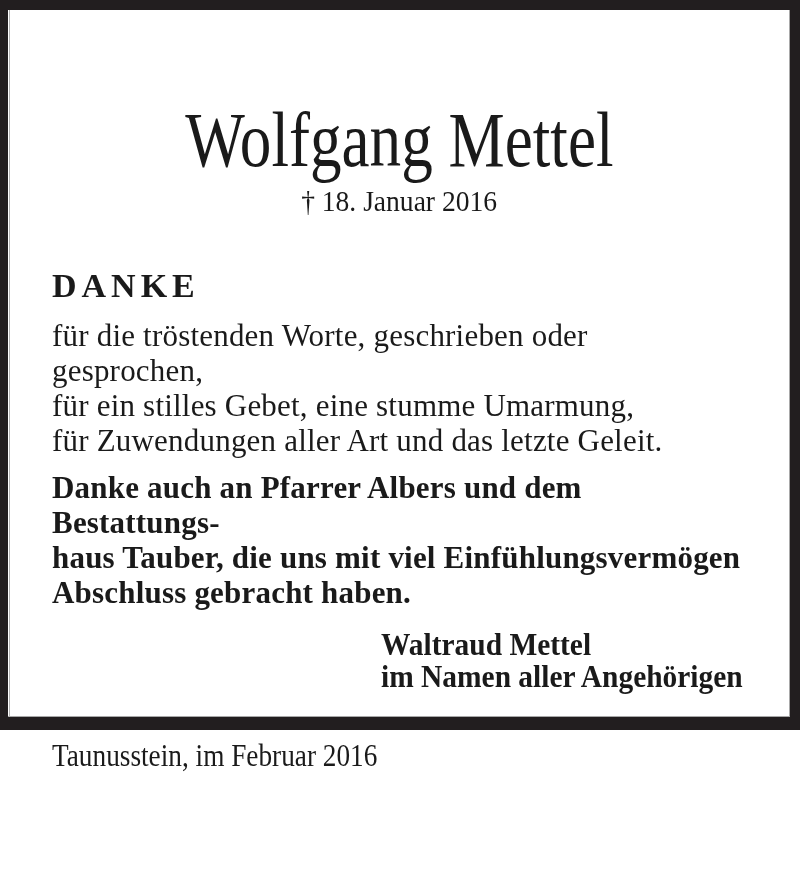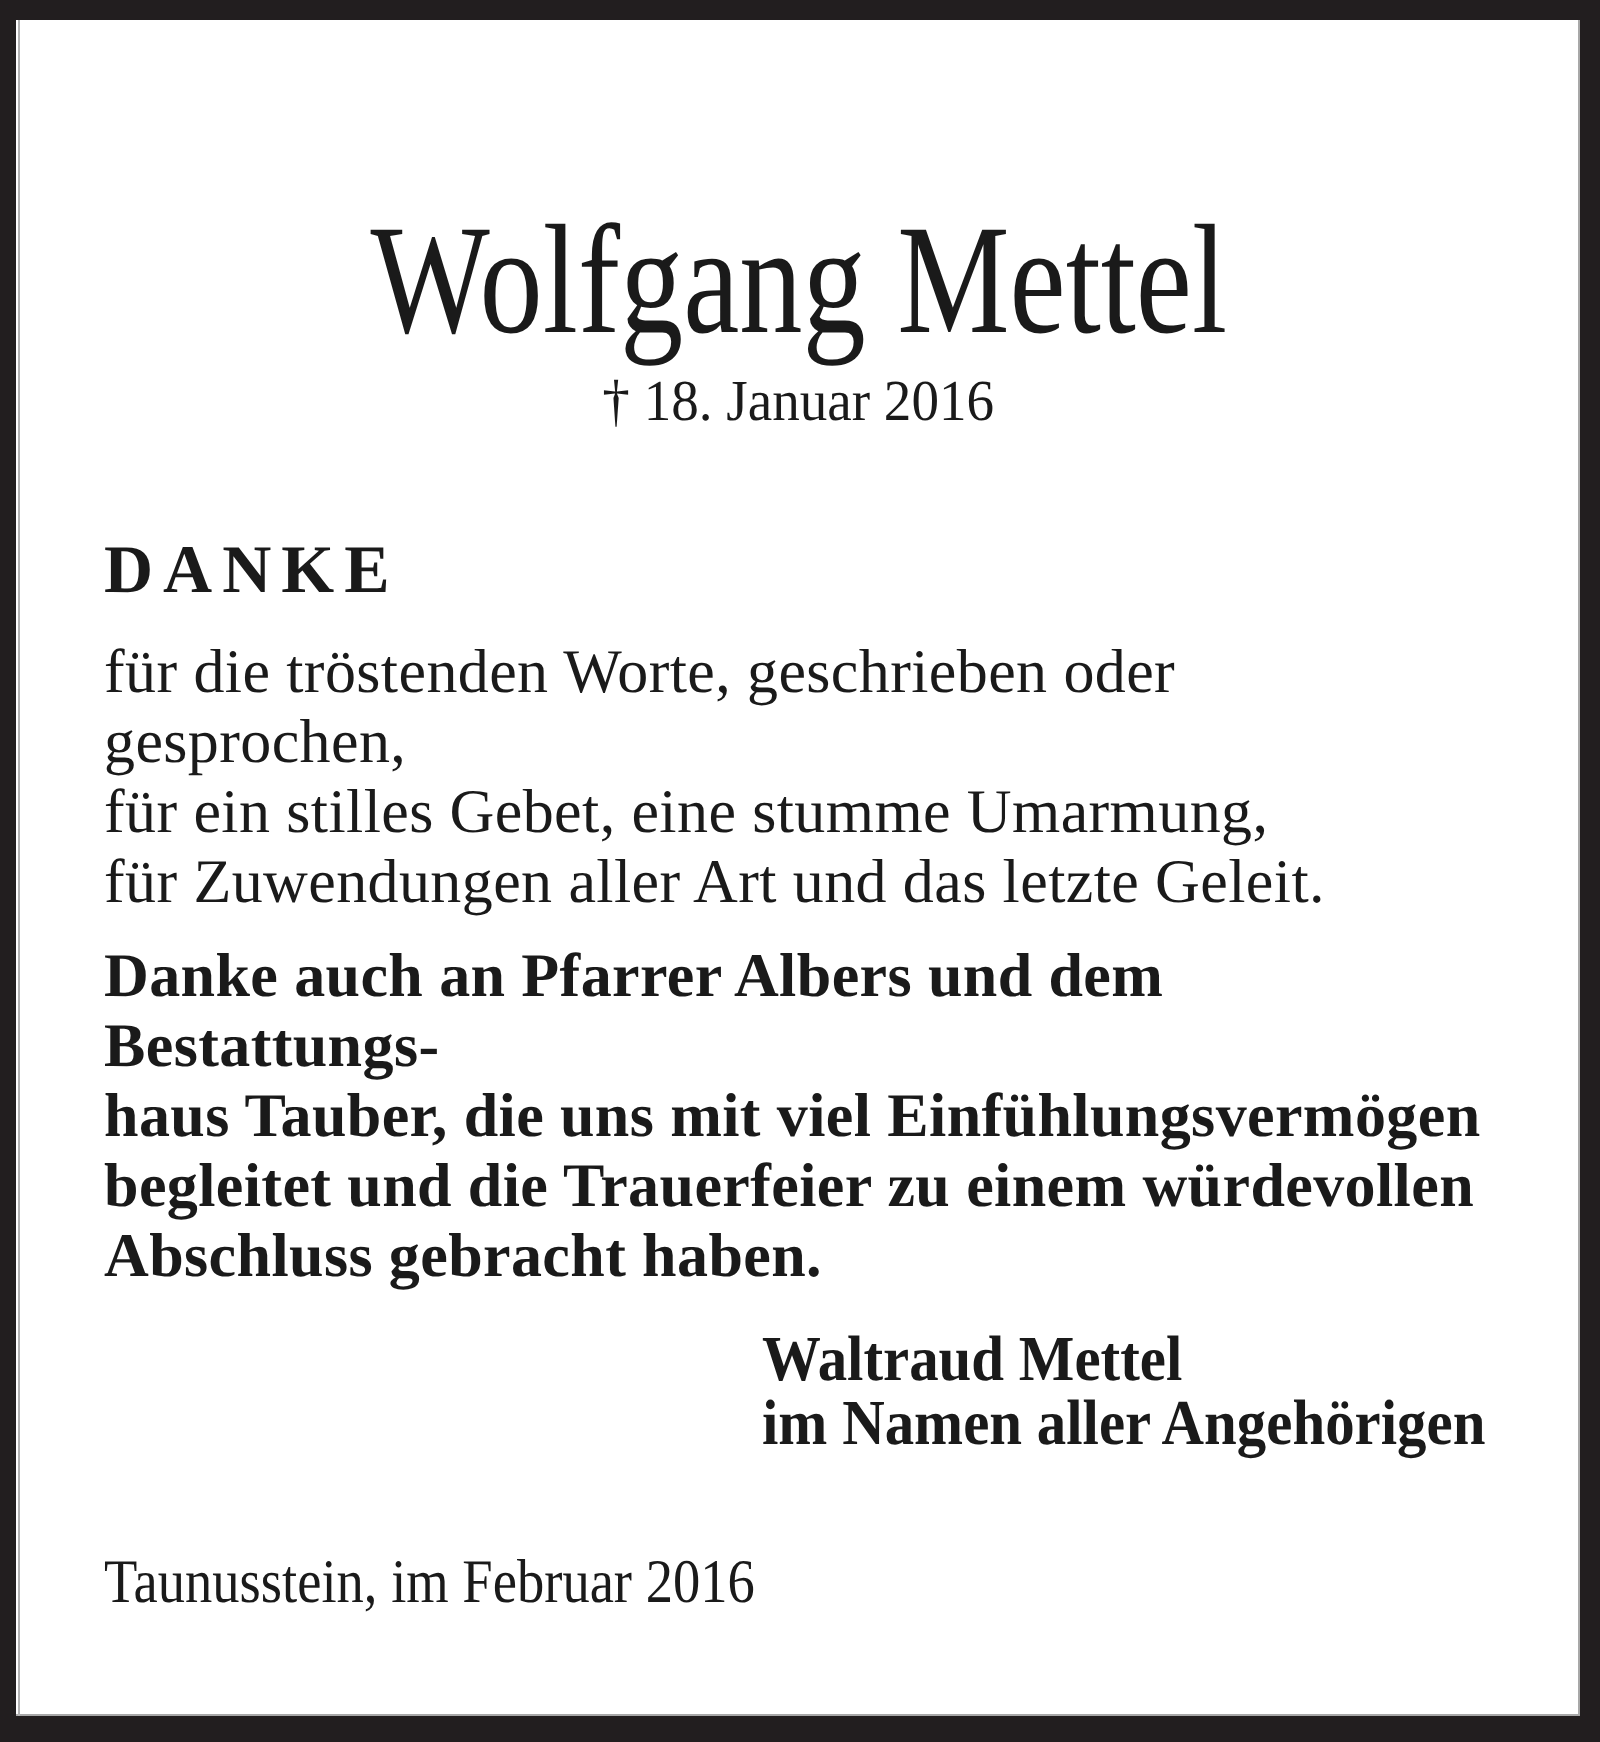--- a/index.html
+++ b/index.html
@@ -11,21 +11,21 @@
   body {
     width: 800px;
     height: 871px;
     overflow: hidden;
     font-family: "Liberation Serif", serif;
   }
   
   .frame {
     box-sizing: border-box;
     width: 800px;
-    height: 871px;
+    height: 730px;
     border-style: solid;
     border-color: #221e1f;
     border-width: 10px 10px 13px 8px;
     background: #ffffff;
     position: relative;
   }
   
   .page {
     position: absolute;
     inset: 0;
@@ -132,21 +132,20 @@
 
     <div class="para para-1">
         <div>für die tröstenden Worte, geschrieben oder gesprochen,</div>
         <div>für ein stilles Gebet, eine stumme Umarmung,</div>
         <div>für Zuwendungen aller Art und das letzte Geleit.</div>
       </div>
 
     <div class="para para-2">
         <div>Danke auch an Pfarrer Albers und dem Bestattungs-</div>
         <div>haus Tauber, die uns mit viel Einfühlungsvermögen</div>
-        <div>begleitet und die Trauerfeier zu einem würdevollen</div>
         <div>Abschluss gebracht haben.</div>
       </div>
 
     <div class="signature">
         <div>Waltraud Mettel</div>
         <div>im Namen aller Angehörigen</div>
       </div>
 
     <div class="place-date">
       <span class="squeeze">Taunusstein, im Februar 2016</span>

